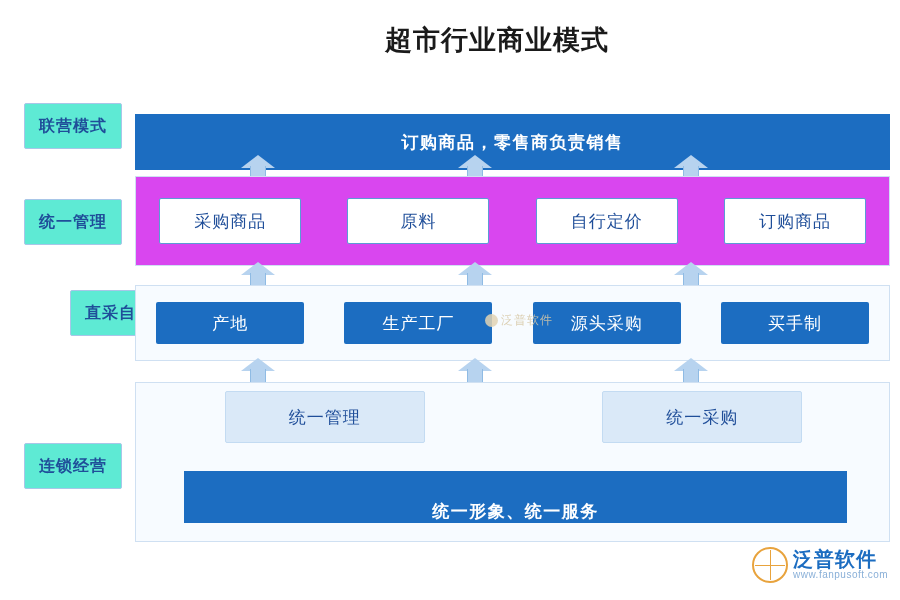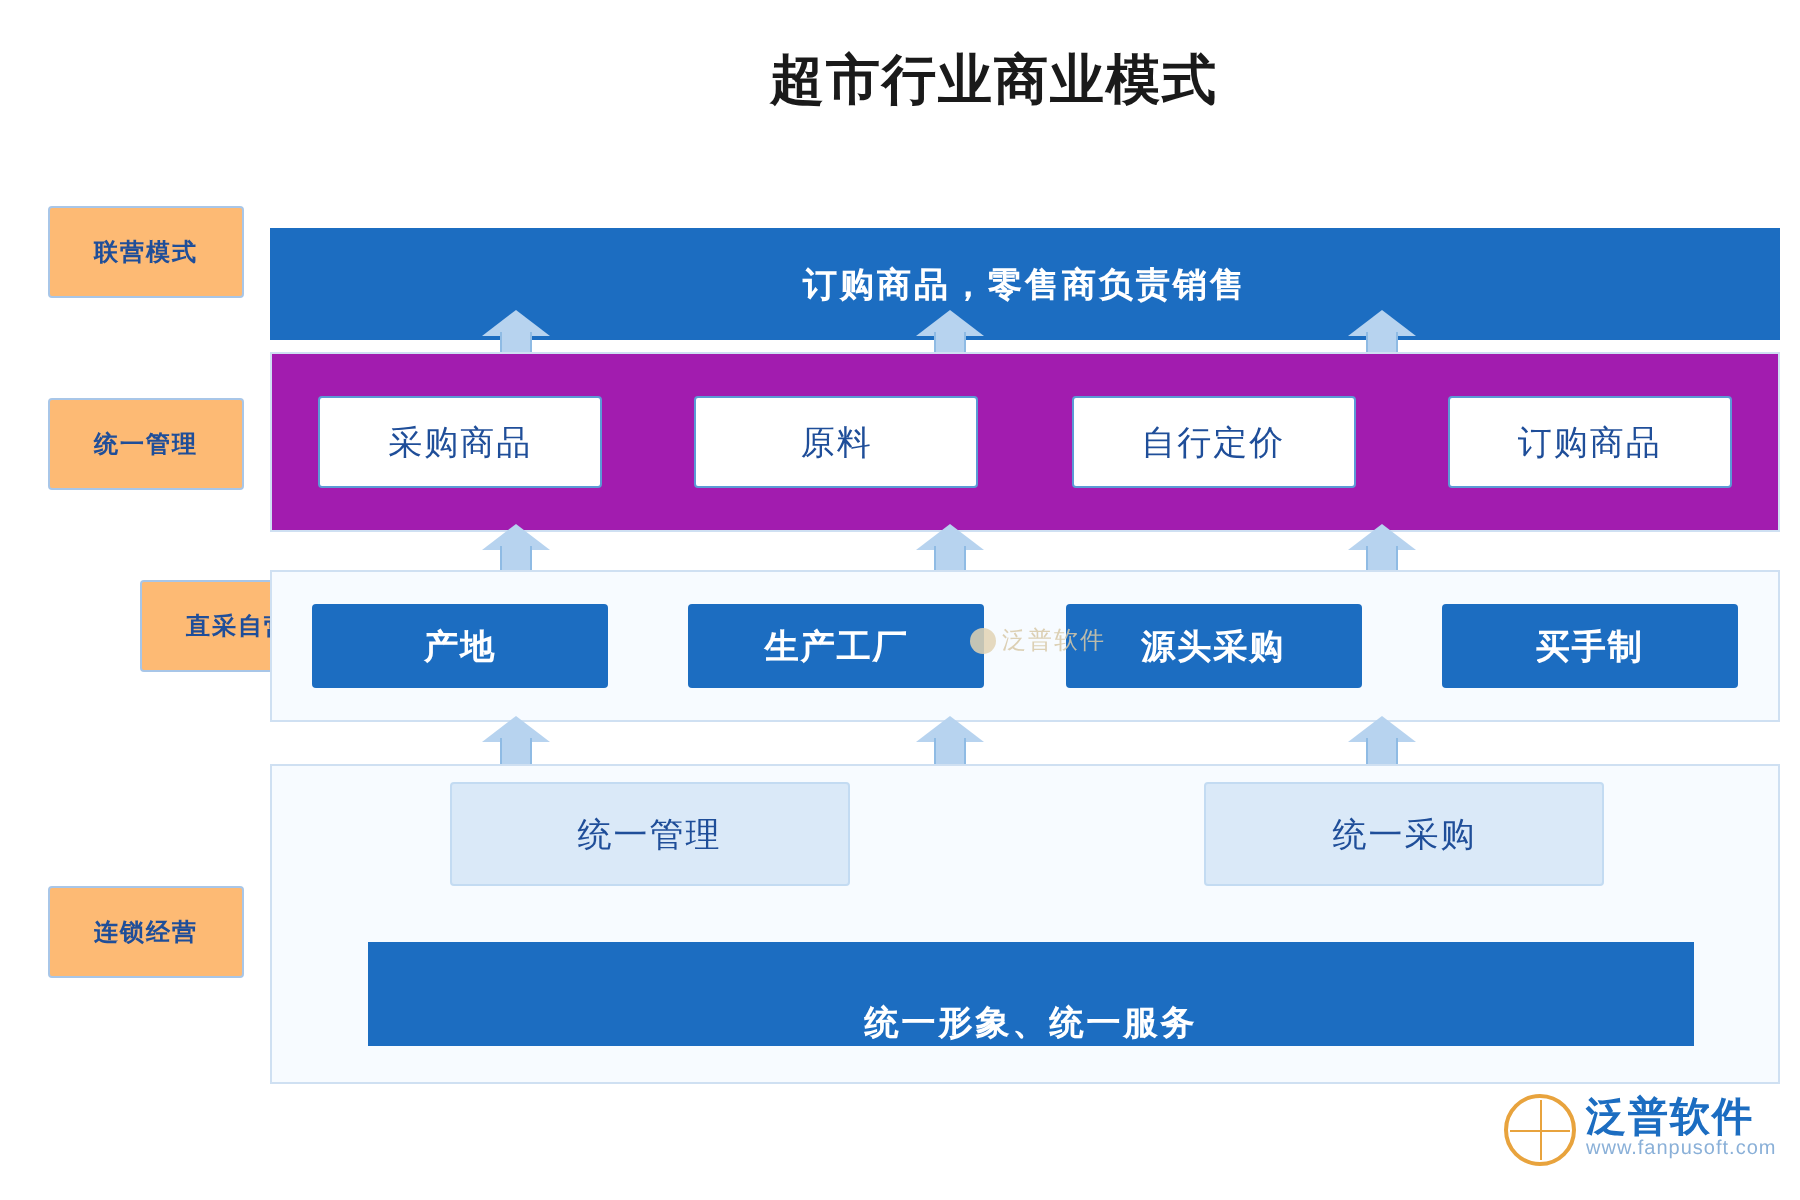--- a/index.html
+++ b/index.html
@@ -29,26 +29,26 @@
     letter-spacing: 1px;
     padding-left: 47px;
   }
 
   
   .row-label {
     position: absolute;
     width: 96px;
     height: 44px;
     border: 1px solid #a8c6e8;
-    background: #fdba74;
+    background: #5eead4;
     border-radius: 2px;
     display: flex;
     align-items: center;
     justify-content: center;
-    font-size: 12px;
+    font-size: 16px;
     font-weight: bold;
     color: #1f4e99;
     letter-spacing: 1px;
   }
   .row-label.r1 { left: 24px; top: 103px; }
   .row-label.r2 { left: 24px; top: 199px; }
   .row-label.r3 { left: 24px; top: 290px; margin-left: 46px; }
   .row-label.r4 { left: 24px; top: 443px; }
 
   
@@ -75,21 +75,21 @@
     height: 56px;
   }
 
   
   #band-self {
     left: 135px;
     top: 176px;
     width: 755px;
     height: 90px;
     border: 1px solid #cfe0f2;
-    background: #a21caf;
+    background: #d946ef;
     display: flex;
     align-items: center;
     justify-content: space-around;
   }
   .box-outline {
     width: 140px;
     height: 44px;
     border: 1px solid #5b9bd5;
     background: #ffffff;
     border-radius: 2px;
@@ -115,21 +115,21 @@
   }
   .box-filled {
     width: 148px;
     height: 42px;
     background: #1c6dc1;
     border-radius: 2px;
     display: flex;
     align-items: center;
     justify-content: center;
     font-size: 17px;
-    font-weight: bold;
+    font-weight: normal;
     color: #ffffff;
     letter-spacing: 1px;
   }
 
   
   #band-chain {
     left: 135px;
     top: 382px;
     width: 755px;
     height: 160px;

